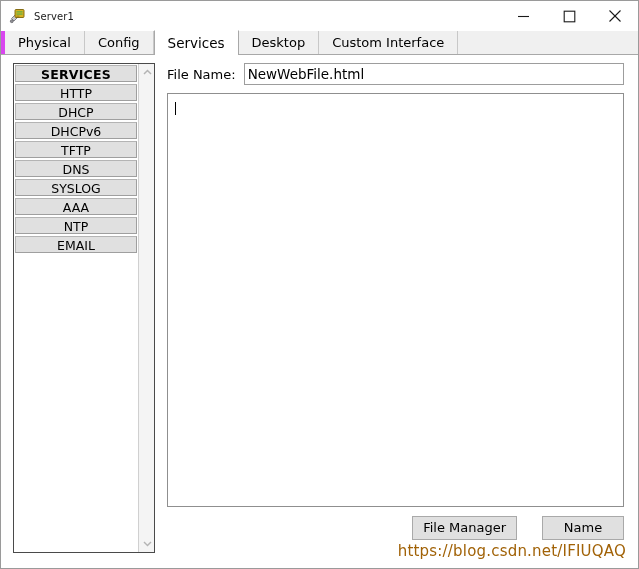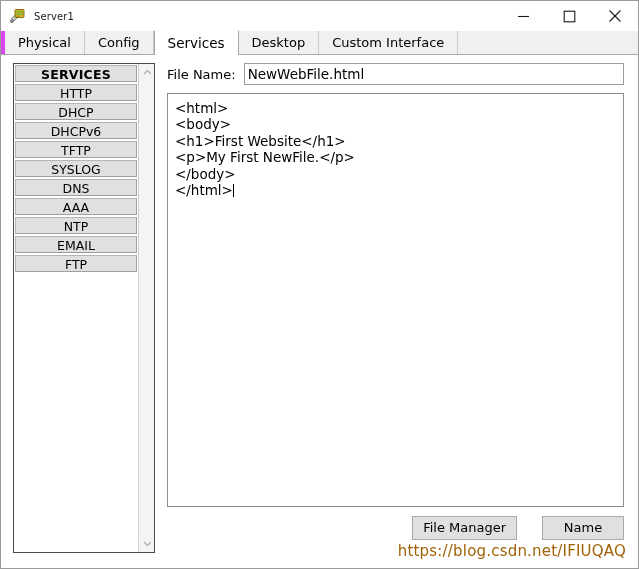--- a/index.html
+++ b/index.html
@@ -337,36 +337,33 @@
         <div class="svc-item">
           <span>DHCP</span>
         </div>
         <div class="svc-item">
           <span>DHCPv6</span>
         </div>
         <div class="svc-item">
           <span>TFTP</span>
         </div>
         <div class="svc-item">
+          <span>DNS</span>
+        </div>
+        <div class="svc-item">
           <span>SYSLOG</span>
         </div>
         <div class="svc-item">
-          <span>DNS</span>
-        </div>
-        <div class="svc-item">
           <span>AAA</span>
         </div>
         <div class="svc-item">
           <span>NTP</span>
         </div>
         <div class="svc-item">
           <span>EMAIL</span>
-        </div>
-        <div class="svc-item">
-          <span>FTP</span>
         </div>
       </div>
       <div class="sidebar-scroll">
         <div class="sb-arrow up">
           <svg width="9" height="6" viewBox="0 0 9 6">
             <polyline points="1,5 4.5,1.4 8,5" fill="none" stroke="#b4b4b4" stroke-width="1.4"></polyline>
           </svg>
         </div>
         <div class="sb-arrow down">
           <svg width="9" height="6" viewBox="0 0 9 6">
@@ -377,26 +374,21 @@
     </div>
 
     <div class="right-panel">
 
       <div class="filename-row">
         <span class="filename-label">File Name:</span>
         <input class="filename-input" type="text" value="NewWebFile.html" style="">
       </div>
 
       <div class="code-area">
-        <div class="code-text"><span>&lt;html&gt;
-&lt;body&gt;
-&lt;h1&gt;First Website&lt;/h1&gt;
-&lt;p&gt;My First NewFile.&lt;/p&gt;
-&lt;/body&gt;
-&lt;/html&gt;</span><span class="caret"></span></div>
+        <div class="code-text"><span class="caret"></span></div>
       </div>
 
       <div class="button-row">
         <div class="btn file-manager">
           <span>File Manager</span>
         </div>
         <div class="btn save">
           <span>Name</span>
         </div>
       </div>

